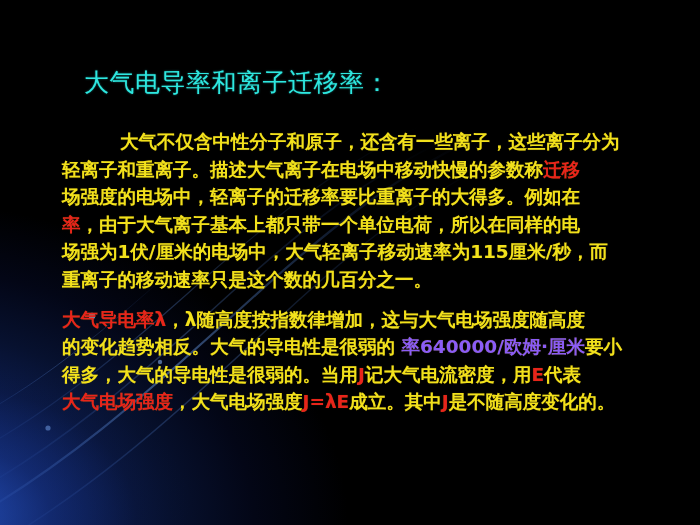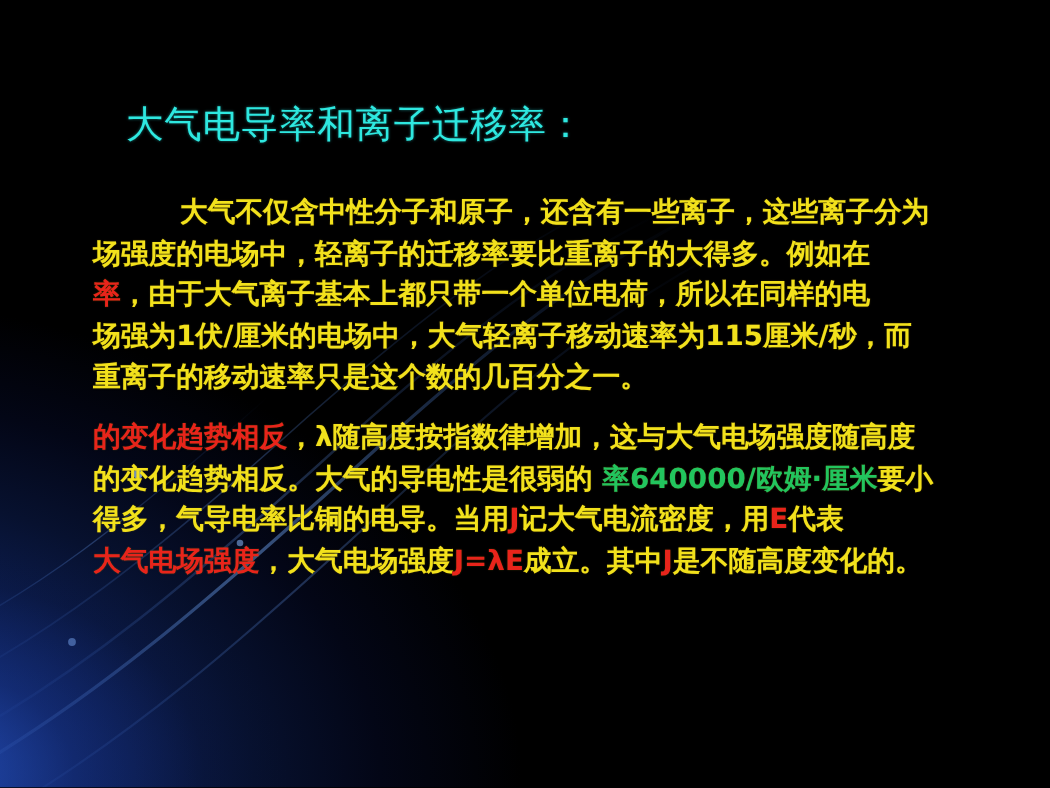--- a/index.html
+++ b/index.html
@@ -42,21 +42,21 @@
     position:absolute;left:62px;top:128px;width:600px;
     font-size:18.5px;line-height:27.6px;font-weight:700;
     color:#f2e11c;
     text-shadow:0 0 1px rgba(150,120,0,.5);
   }
   .para{margin:0 0 12px 0;}
   .ln{white-space:nowrap;display:block;}
   .ind{padding-left:58px;}
   .ind2{padding-left:22px;}
   .r{color:#e8241b;}
-  .o{color:#22c55e;}
+  .o{color:#8b5cf6;}
   .lam{font-family:"DejaVu Sans",sans-serif;}
 </style>
 </head>
 <body>
 
 <div id="slide">
 
   <div class="bg-glow"></div>
   <div class="bg-glow2"></div>
 
@@ -85,28 +85,29 @@
   </svg>
 
   <div class="content">
 
     <div class="title">大气电导率和离子迁移率：</div>
 
     <div class="body">
 
       <p class="para">
         <span class="ln ind"><span>大气不仅含中性分子和原子，还含有一些离子，这些离子分为</span></span>
+        <span class="ln"><span>轻离子和重离子。描述大气离子在电场中移动快慢的参数称</span><span class="r">迁移</span></span>
         <span class="ln"><span>场强度的电场中，轻离子的迁移率要比重离子的大得多。例如在</span></span>
         <span class="ln"><span class="r">率</span><span>，由于大气离子基本上都只带一个单位电荷，所以在同样的电</span></span>
         <span class="ln"><span>场强为1伏/厘米的电场中，大气轻离子移动速率为115厘米/秒，而</span></span>
         <span class="ln"><span>重离子的移动速率只是这个数的几百分之一。</span></span>
       </p>
 
       <p class="para">
-        <span class="ln"><span class="r lam">的变化趋势相反</span><span>，λ随高度按指数律增加，这与大气电场强度随高度</span></span>
+        <span class="ln"><span class="r lam">大气导电率λ</span><span>，λ随高度按指数律增加，这与大气电场强度随高度</span></span>
         <span class="ln"><span>的变化趋势相反。大气的导电性是很弱的 </span><span class="o">率640000/欧姆·厘米</span><span>要小</span></span>
-        <span class="ln"><span>得多，气导电率比铜的电导。当用</span><span class="r">J</span><span>记大气电流密度，用</span><span class="r">E</span><span>代表</span></span>
+        <span class="ln"><span>得多，大气的导电性是很弱的。当用</span><span class="r">J</span><span>记大气电流密度，用</span><span class="r">E</span><span>代表</span></span>
         <span class="ln"><span class="r">大气电场强度</span><span>，大气电场强度</span><span class="r lam">J=λE</span><span>成立。其中</span><span class="r">J</span><span>是不随高度变化的。</span></span>
       </p>
 
     </div>
   </div>
 </div>
 
 </body></html>

